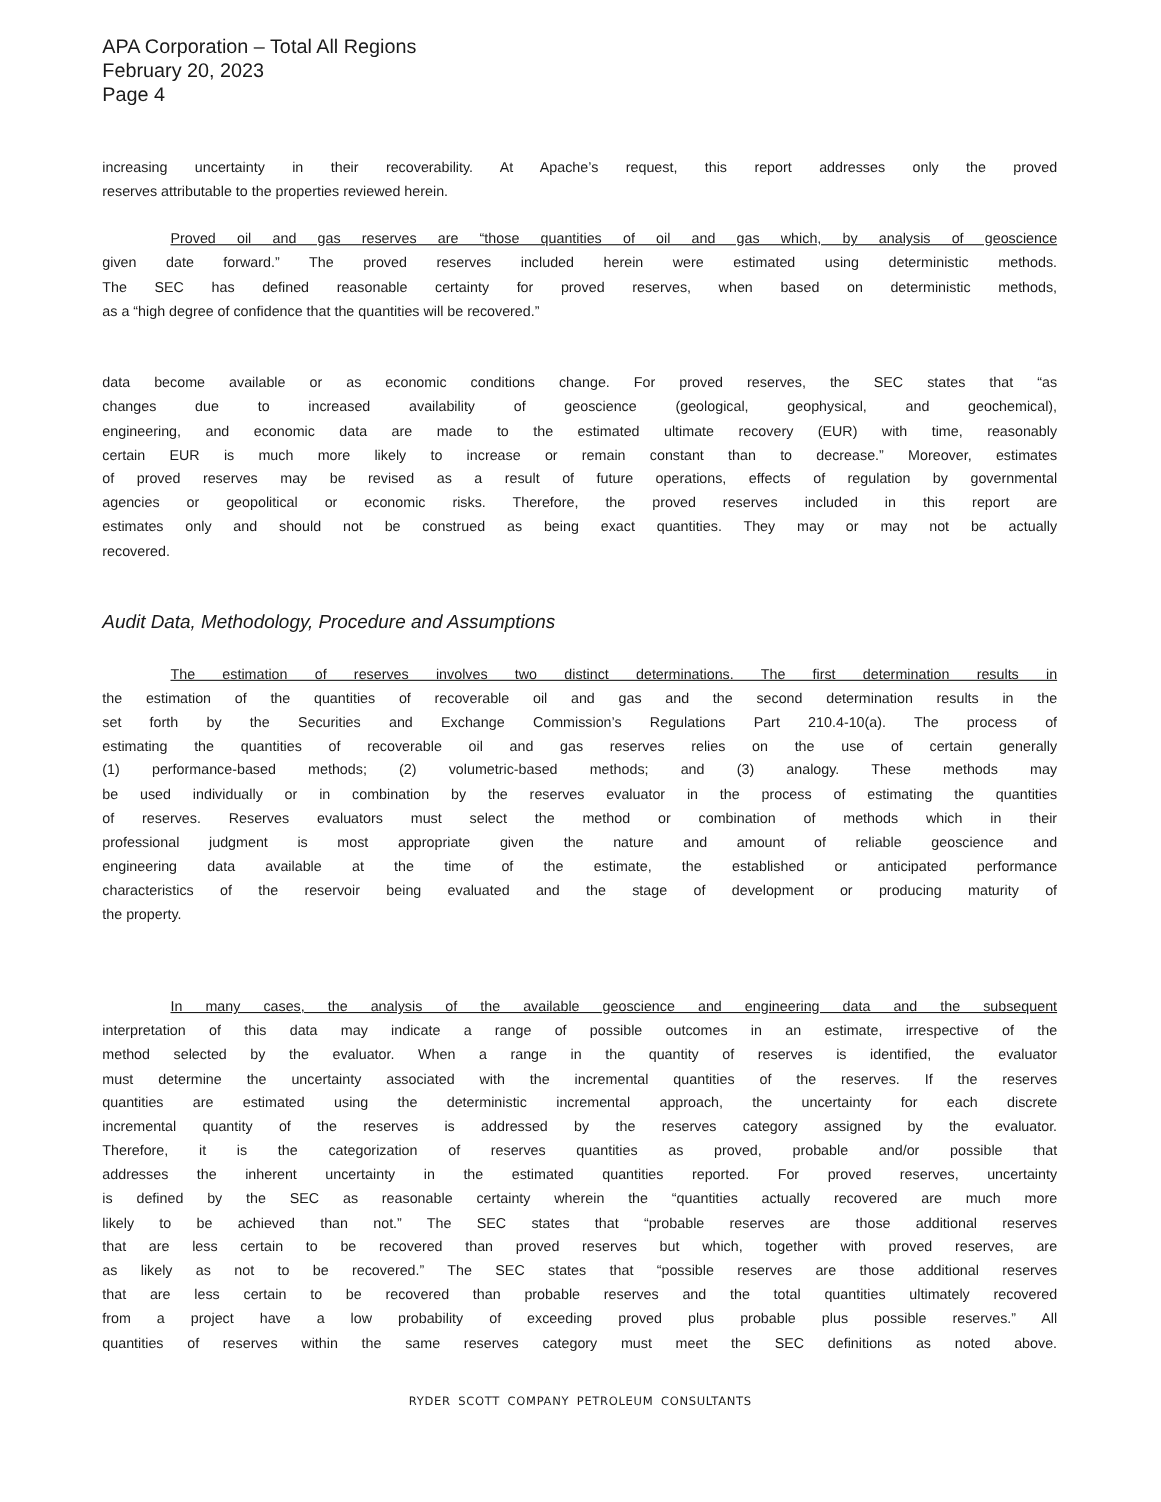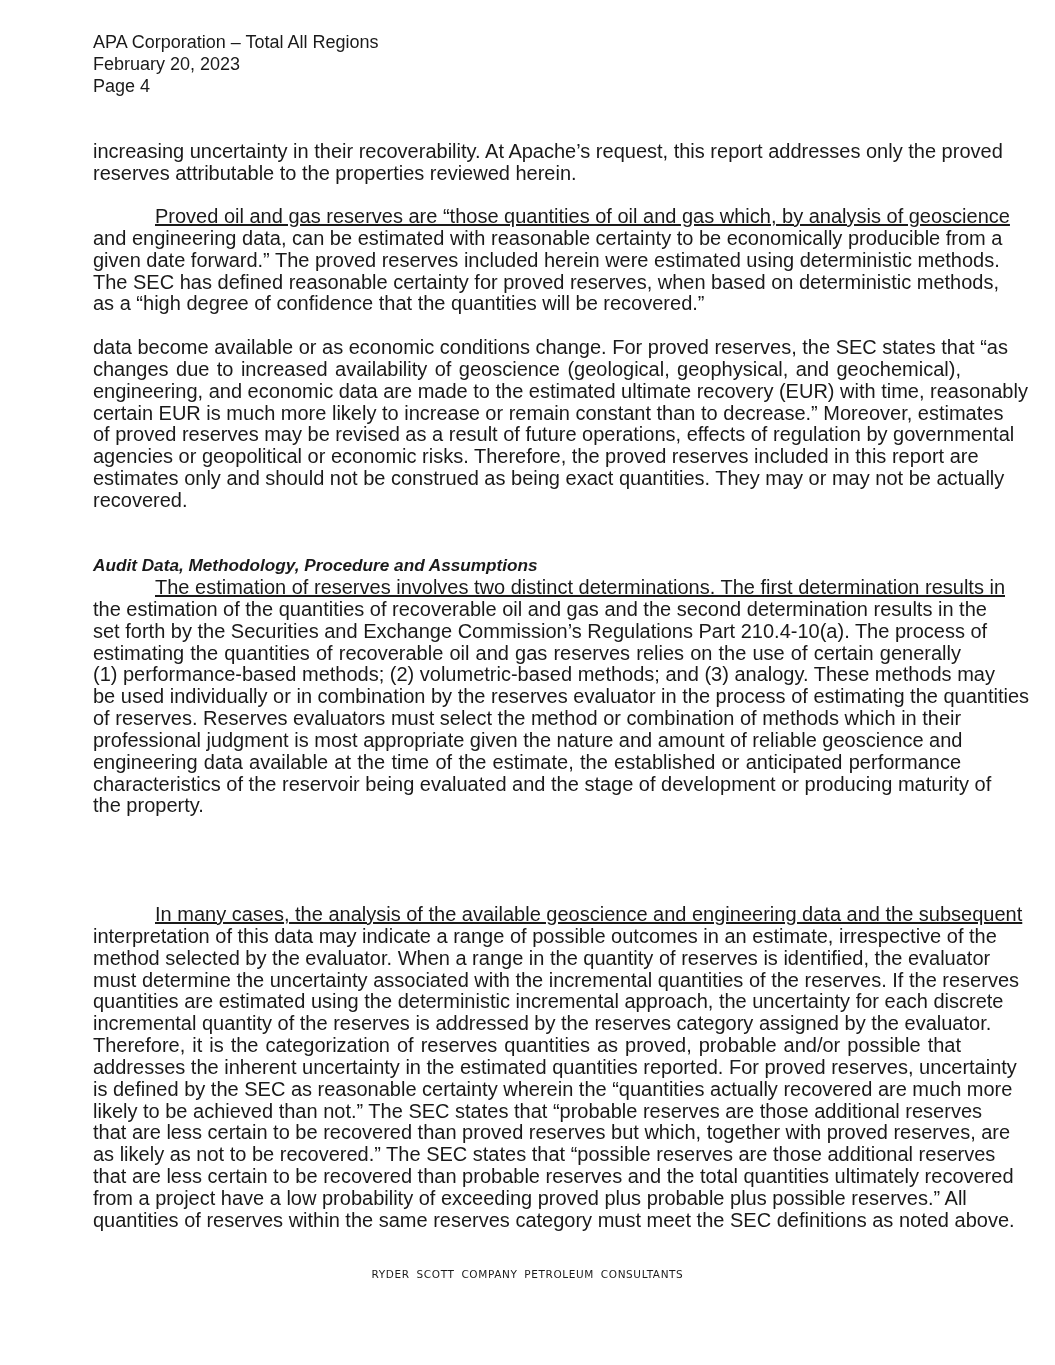--- a/index.html
+++ b/index.html
@@ -1,64 +1,63 @@
 <!DOCTYPE html>
 <html><head>
 <meta charset="utf-8">
 <style>
   html, body { margin: 0; padding: 0; background: #ffffff; }
   body { width: 1055px; height: 1365px; position: relative; overflow: hidden; }
   .page { position: absolute; left: 0; top: 0; width: 942px; height: 1365px; background: #fff; color: #1a1a1a; font-family: "Liberation Sans", sans-serif; }
   .header { position: absolute; left: 93px; top: 31px; font-size: 18px; line-height: 22px; color: #1a1a1a; }
   .header div { white-space: nowrap; }
-  .body { position: absolute; left: 93px; width: 868px; font-size: 20px; line-height: 21.85px; color: #1a1a1a; }
+  .body { position: absolute; left: 93px; width: 868px; font-size: 13px; line-height: 21.85px; color: #1a1a1a; }
   .line { display: block; text-align: justify; text-align-last: justify; white-space: nowrap; height: 21.85px; overflow: visible; }
   .line.last { text-align-last: left; }
   .line.indent { padding-left: 62px; text-decoration: underline; }
-  .heading { font-weight: bold; font-style: italic; font-size: 17.2px; line-height: 21.85px; }
+  .heading { font-weight: normal; font-style: italic; font-size: 17.2px; line-height: 21.85px; }
   .footer { position: absolute; left: 0; width: 1055px; top: 1268px; text-align: center; font-family: "DejaVu Sans", sans-serif; font-size: 10.5px; letter-spacing: 0.6px; color: #1a1a1a; word-spacing: 3px; }
 </style>
 </head>
 <body>
 
 <div class="page">
 
   <div class="header">
     <div>APA Corporation – Total All Regions</div>
     <div>February 20, 2023</div>
     <div>Page 4</div>
   </div>
 
   <div class="body" style="top:141px;">
     <span class="line">increasing uncertainty in their recoverability.  At Apache’s request, this report addresses only the proved</span>
     <span class="line last">reserves attributable to the properties reviewed herein.</span>
   </div>
 
   <div class="body" style="top:206px;">
     <span class="line indent">Proved oil and gas reserves are “those quantities of oil and gas which, by analysis of geoscience</span>
-    <span class="line">and engineering data, can be estimated with reasonable certainty to be economically producible from a</span>
     <span class="line">given date forward.”  The proved reserves included herein were estimated using deterministic methods.</span>
     <span class="line">The SEC has defined reasonable certainty for proved reserves, when based on deterministic methods,</span>
     <span class="line last">as a “high degree of confidence that the quantities will be recovered.”</span>
   </div>
 
   <div class="body" style="top:337px;">
     <span class="line">data become available or as economic conditions change.  For proved reserves, the SEC states that “as</span>
     <span class="line">changes due to increased availability of geoscience (geological, geophysical, and geochemical),</span>
     <span class="line">engineering, and economic data are made to the estimated ultimate recovery (EUR) with time, reasonably</span>
     <span class="line">certain EUR is much more likely to increase or remain constant than to decrease.”  Moreover, estimates</span>
     <span class="line">of proved reserves may be revised as a result of future operations, effects of regulation by governmental</span>
     <span class="line">agencies or geopolitical or economic risks.  Therefore, the proved reserves included in this report are</span>
     <span class="line">estimates only and should not be construed as being exact quantities.  They may or may not be actually</span>
     <span class="line last">recovered.</span>
   </div>
 
   <div class="body heading" style="top:555px;">Audit Data, Methodology, Procedure and Assumptions</div>
 
-  <div class="body" style="top:577px;">
+  <div class="body" style="top:602px;">
     <span class="line indent">The estimation of reserves involves two distinct determinations.  The first determination results in</span>
     <span class="line">the estimation of the quantities of recoverable oil and gas and the second determination results in the</span>
     <span class="line">set forth by the Securities and Exchange Commission’s Regulations Part 210.4-10(a).  The process of</span>
     <span class="line">estimating the quantities of recoverable oil and gas reserves relies on the use of certain generally</span>
     <span class="line">(1) performance-based methods; (2) volumetric-based methods; and (3) analogy.  These methods may</span>
     <span class="line">be used individually or in combination by the reserves evaluator in the process of estimating the quantities</span>
     <span class="line">of reserves.  Reserves evaluators must select the method or combination of methods which in their</span>
     <span class="line">professional judgment is most appropriate given the nature and amount of reliable geoscience and</span>
     <span class="line">engineering data available at the time of the estimate, the established or anticipated performance</span>
     <span class="line">characteristics of the reservoir being evaluated and the stage of development or producing maturity of</span>

